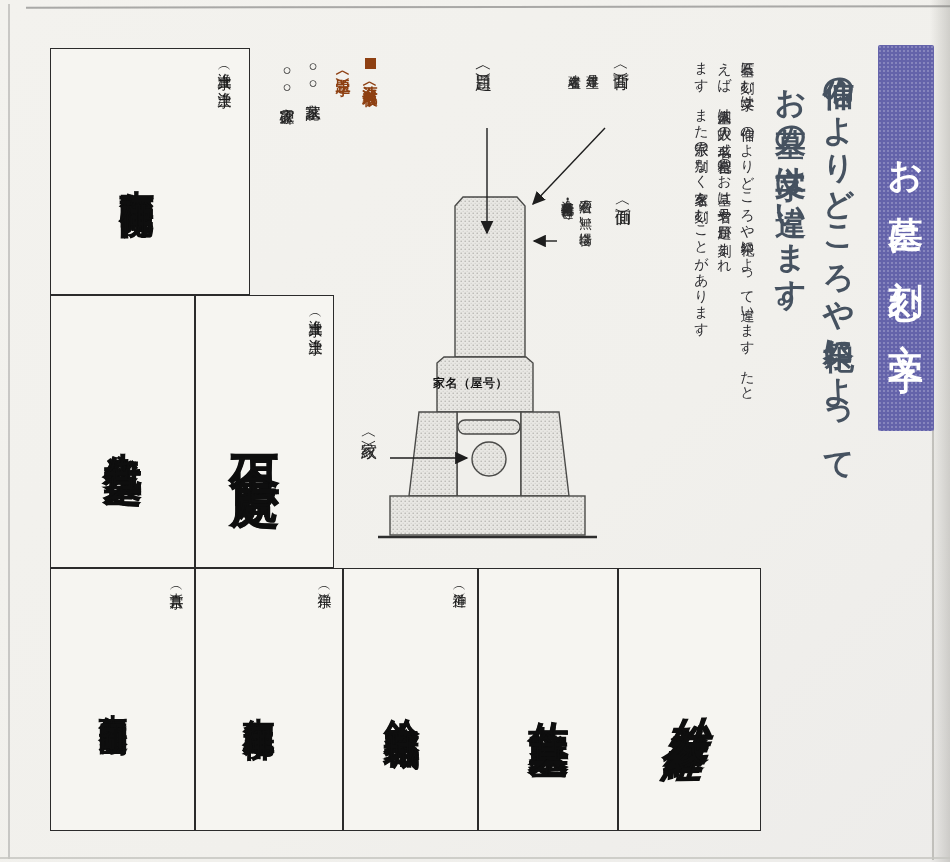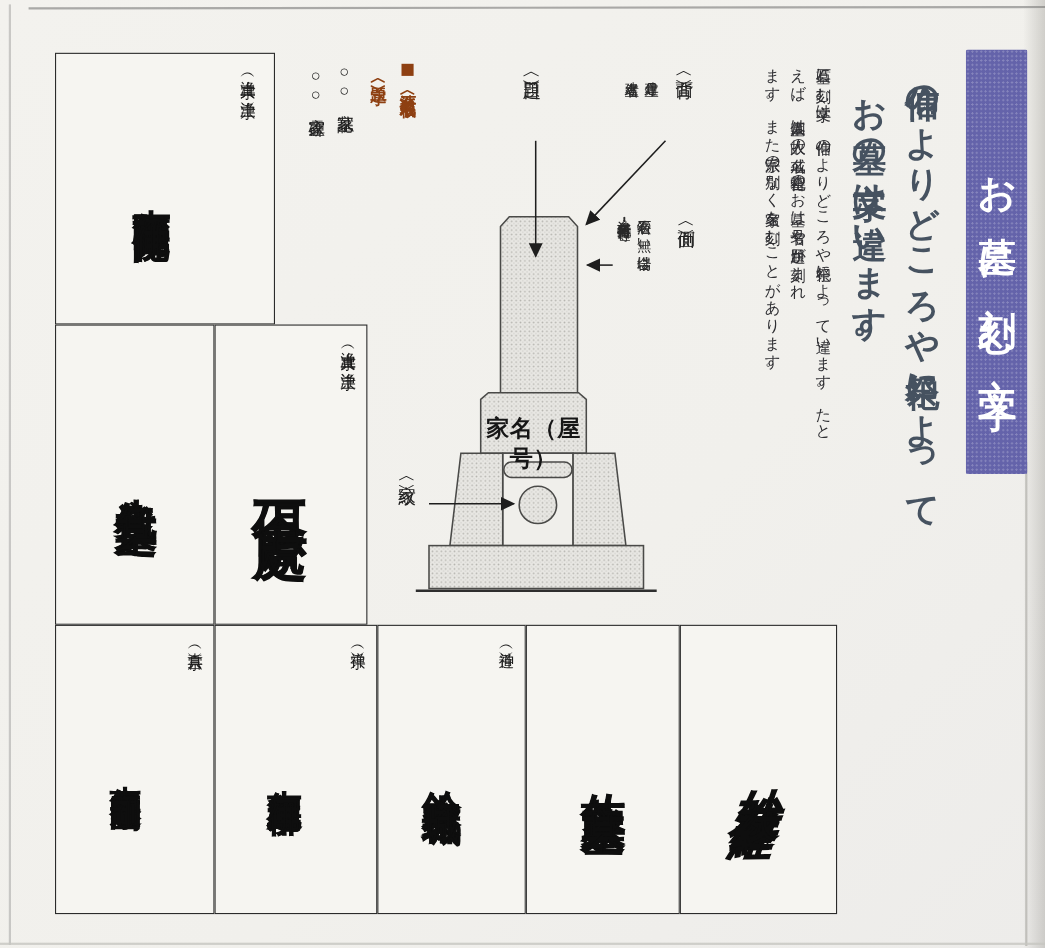--- a/index.html
+++ b/index.html
@@ -45,22 +45,22 @@
 
   
   .legend-label{position:absolute;writing-mode:vertical-rl;font-size:15px;letter-spacing:1px;}
   .brown{color:#8e4012;font-weight:600;}
   .marker-sq{display:inline-block;width:11px;height:11px;background:#8e4012;margin:0 0 5px 0;}
 
   
   .dg-label{position:absolute;writing-mode:vertical-rl;font-size:16px;letter-spacing:1px;color:#222;}
   .dg-notes{position:absolute;writing-mode:vertical-rl;font-size:13px;line-height:18px;letter-spacing:.5px;color:#2a2a2a;}
   .kamei{
-    position:absolute;left:433px;top:375px;width:104px;text-align:center;
-    font-size:21px;font-weight:700;letter-spacing:.5px;color:#161616;
+    position:absolute;left:433px;top:375px;width:104px;text-align:left;
+    font-size:12px;font-weight:700;letter-spacing:.5px;color:#161616;
   }
 
   
   .ex-box{position:absolute;border:1.6px solid #2b2b2b;background:#f6f5f1;box-sizing:border-box;}
   .sect{position:absolute;top:12px;right:9px;writing-mode:vertical-rl;font-size:14px;letter-spacing:1px;color:#1c1c1c;}
   .callig{
     position:absolute;top:50%;left:50%;transform:translate(-50%,-50%);
     writing-mode:vertical-rl;font-weight:700;color:#0e0e0e;line-height:1;
     -webkit-text-stroke:.8px #0e0e0e;white-space:nowrap;
   }

